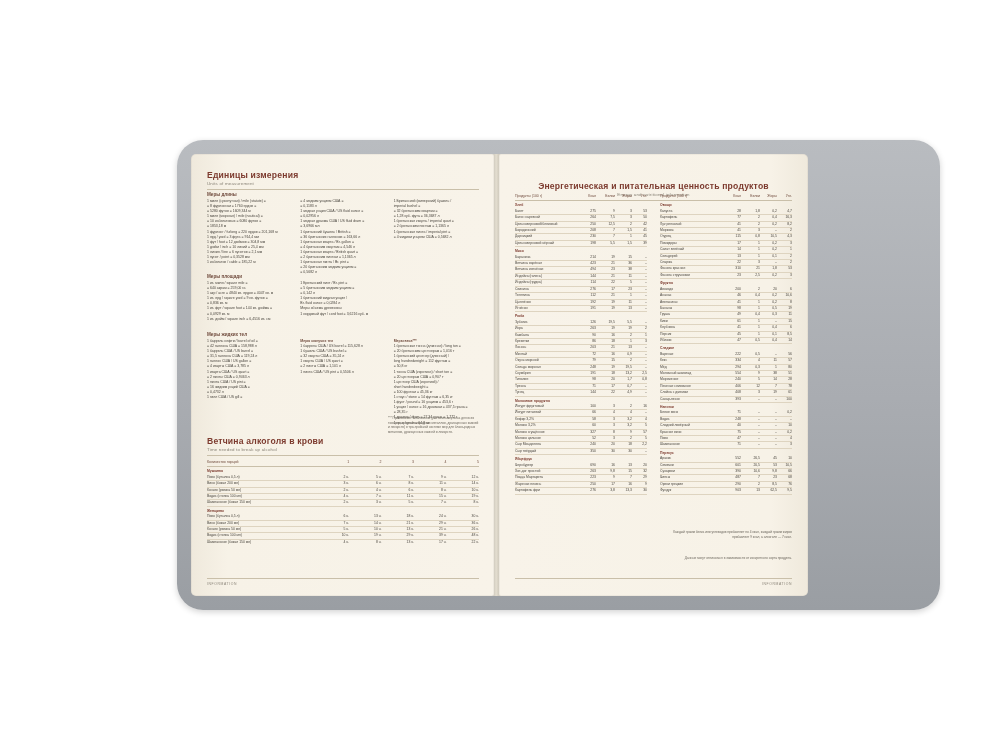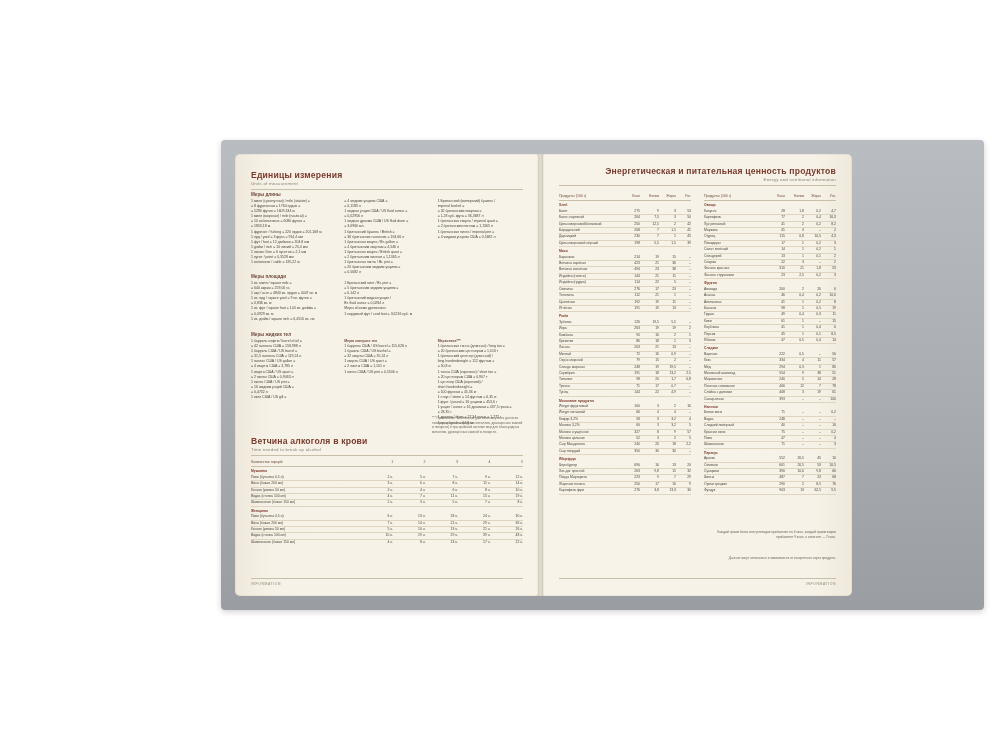--- a/index.html
+++ b/index.html
@@ -7,23 +7,22 @@
     width:1000px;height:750px;background:#ffffff;
     font-family:"Liberation Sans", sans-serif;
     -webkit-font-smoothing:antialiased;
   }
   #stage{position:relative;width:1000px;height:750px;overflow:hidden;background:#fff;}
 
   
   .cover{
     position:absolute;left:177px;top:140px;width:763px;height:470px;
     background:linear-gradient(180deg,#b9bcc0 0%, #a9acb1 55%, #9a9ea3 100%);
-    border-radius:4px;
+    border-radius:26px;
     box-shadow:0 2px 6px rgba(0,0,0,.18);
-    margin-left:44px;
   }
   .page-left,.page-right{
     position:absolute;top:14px;height:442px;background:#f6f1e6;
     box-shadow:inset 0 0 0 1px rgba(0,0,0,.04);
   }
   .page-left{left:14px;width:303px;border-radius:5px 2px 2px 5px;
     background:linear-gradient(90deg,#efe9dc 0%, #f7f2e7 12%, #f8f3e9 100%);}
   .page-right{left:322px;width:309px;border-radius:2px 5px 5px 2px;
     background:linear-gradient(270deg,#efe9dc 0%, #f7f2e7 12%, #f8f3e9 100%);}
   .spine{
@@ -310,21 +309,21 @@
         </tbody>
           </table>
       </div>
 
       <div class="foot-rule" style="left:16px;width:272px;"></div>
       <div class="footer" style="left:16px;">INFORMATION</div>
     </div>
 
     <div class="page-right">
 
-      <div class="sec" style="left:16px;top:12px;width:277px;text-align:right;">
+      <div class="sec" style="left:16px;top:27px;width:277px;text-align:center;">
         <div class="ttl">Энергетическая и питательная ценность продуктов</div>
         <div class="ttl-sub">Energy and nutritional information</div>
         <div class="rule"></div>
       </div>
 
       <div class="sec" style="left:16px;top:40px;width:132px;">
         <table style="width:132px">
           <tbody>
               <tr class="thead">
             <td class="l" style="width:62px">Продукты (100 г)</td>

